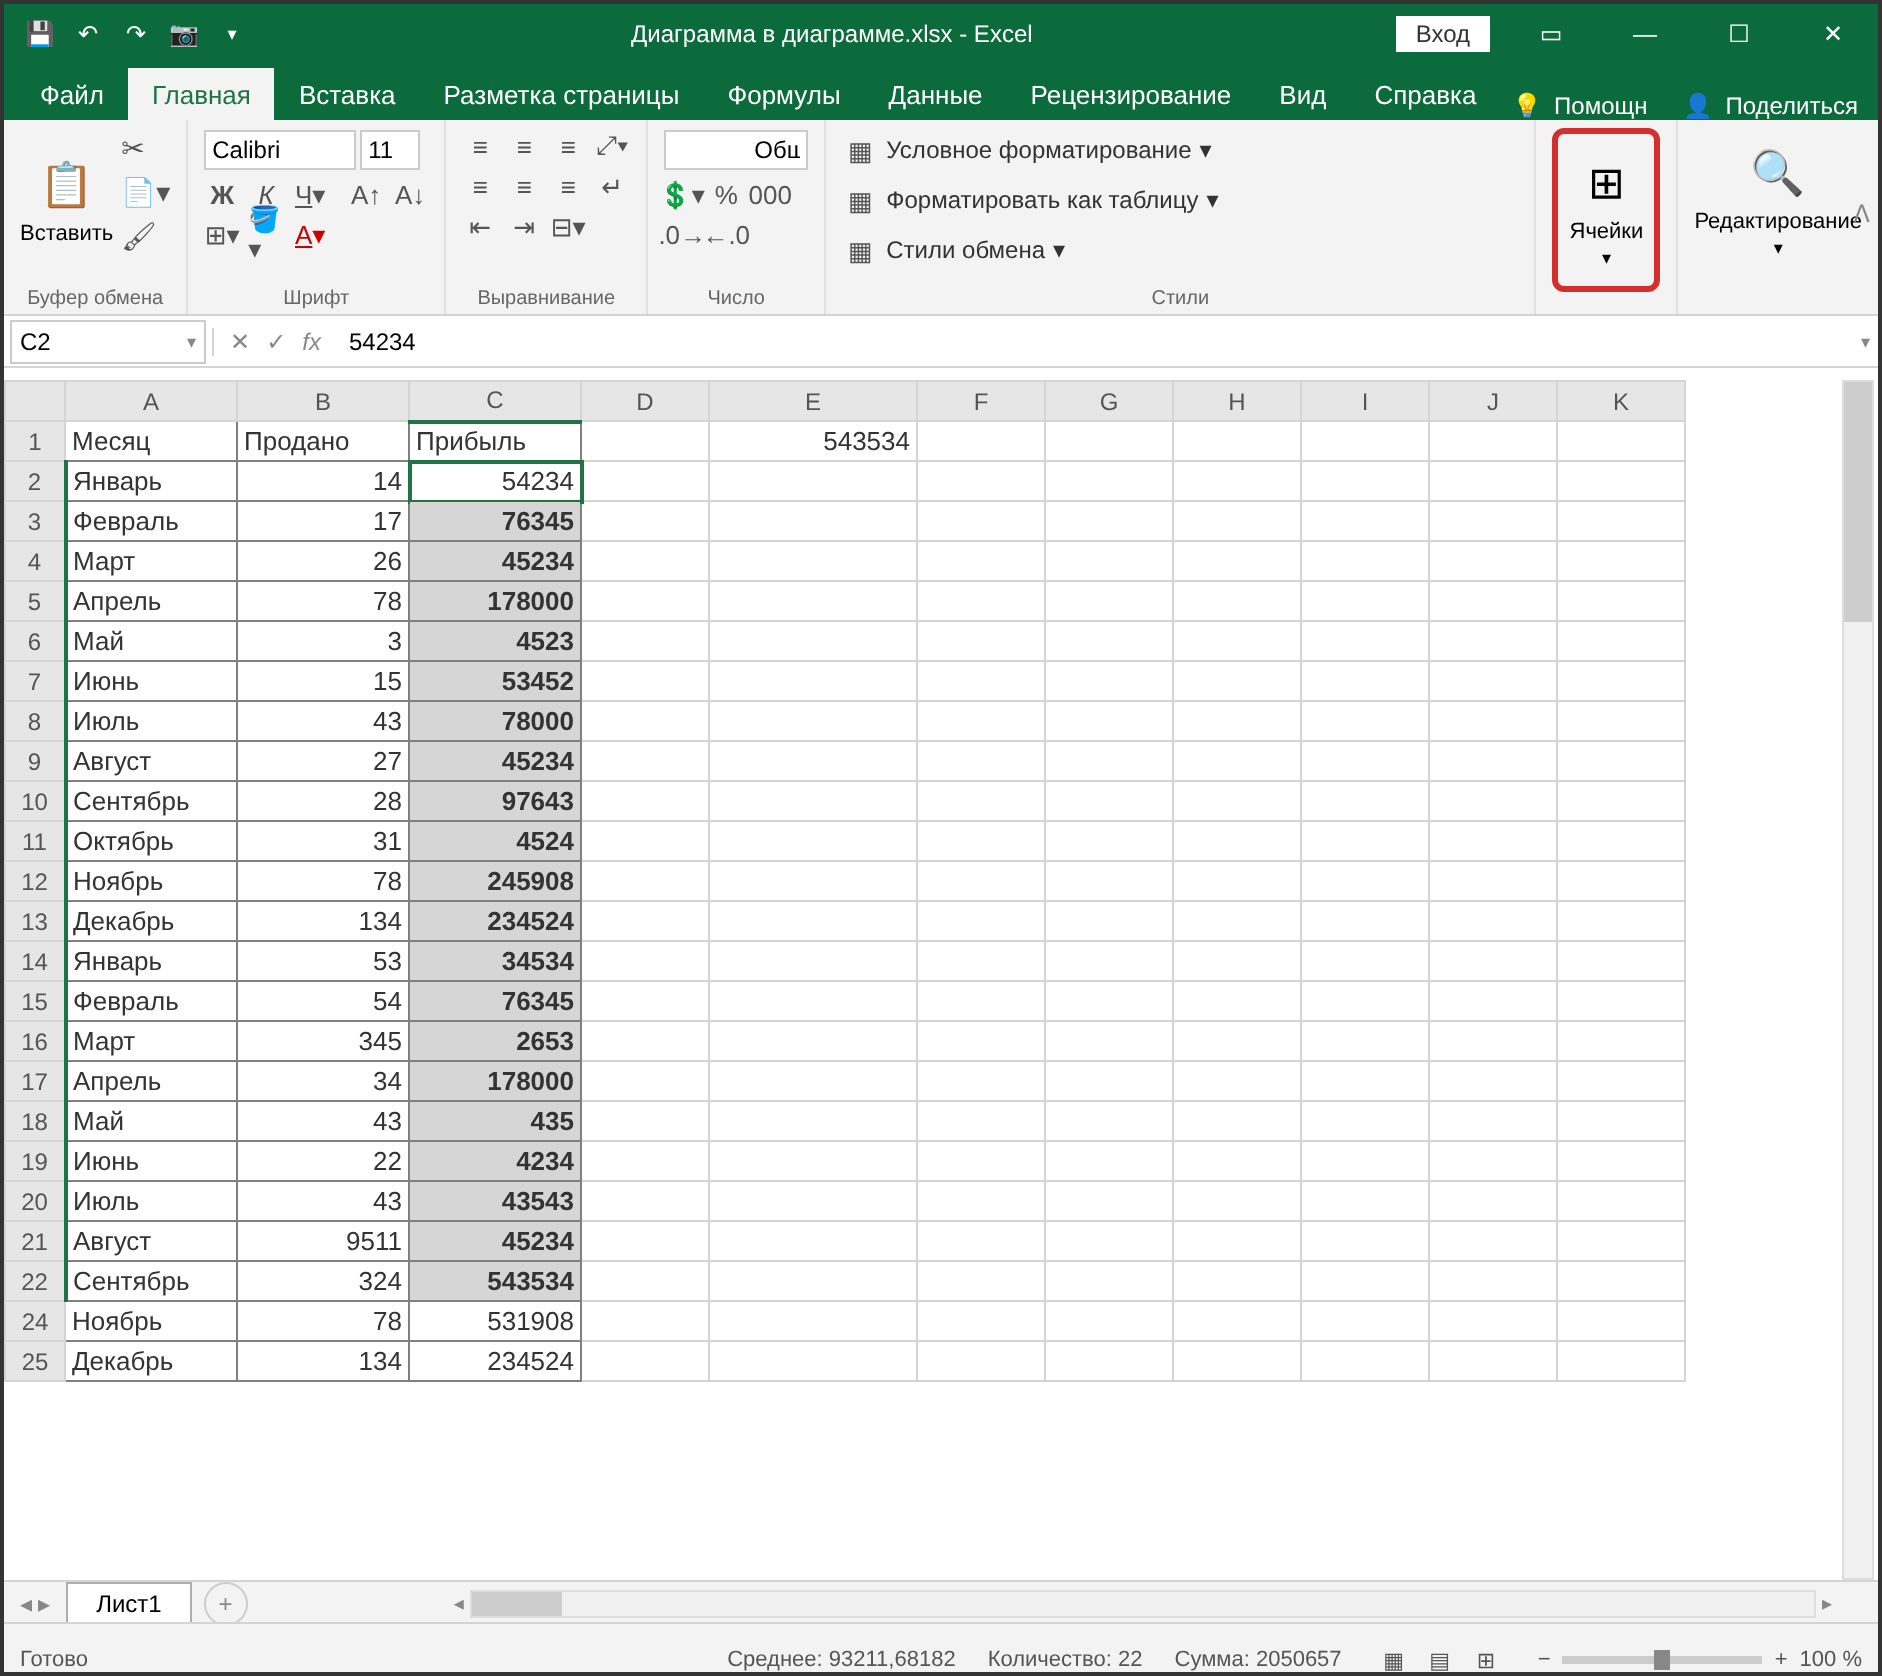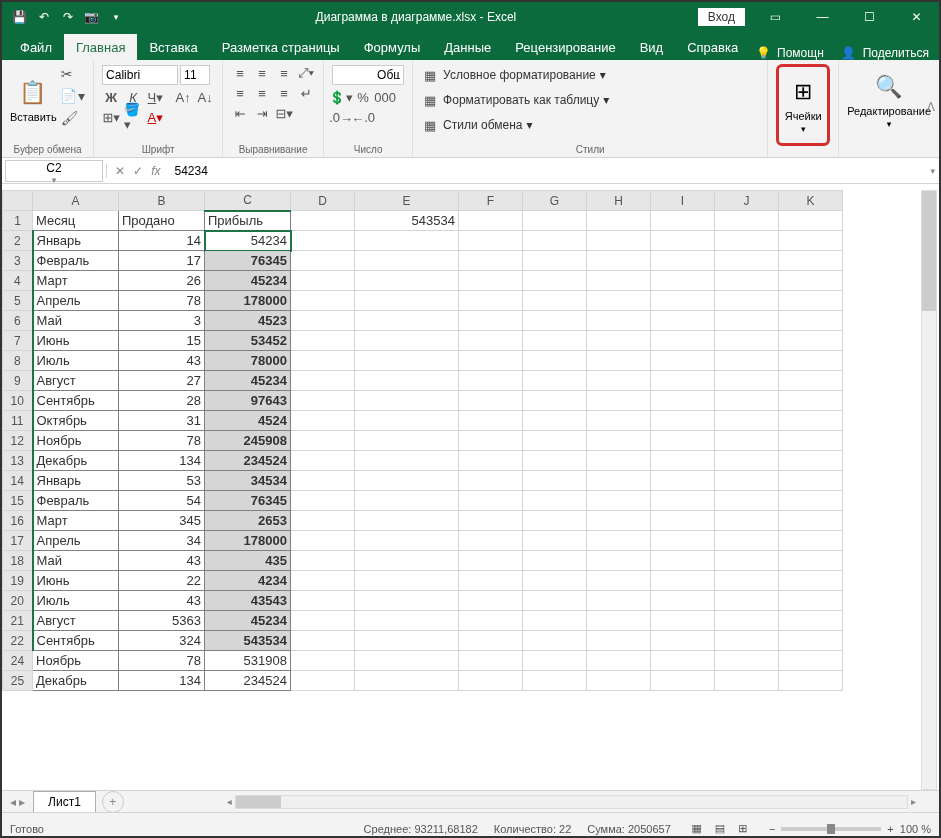--- a/index.html
+++ b/index.html
@@ -33,21 +33,21 @@
 .font-row { display: flex; gap: 2px; align-items: center; height: 22px; }
 .font-row input, .font-row select { height: 20px; font-size: 12px; border: 1px solid #ccc; padding: 0 3px; background: #fff; }
 .row { display: flex; gap: 4px; }
 .ico-sm { width: 18px; height: 18px; display: inline-flex; align-items: center; justify-content: center; font-size: 13px; color: #555; }
 .col { display: flex; flex-direction: column; gap: 2px; }
 .styles-row { display: flex; align-items: center; gap: 4px; font-size: 12px; color: #333; height: 22px; }
 .red-box { border: 3px solid #d32f2f; border-radius: 6px; padding: 2px; }
 
 
 .fbar { height: 26px; border-bottom: 1px solid #d4d4d4; display: flex; align-items: center; font-size: 12px; background: #fff; }
-.namebox { width: 98px; height: 22px; border: 1px solid #ccc; margin: 0 3px; padding: 0 4px; display: flex; align-items: center; justify-content: space-between; flex-direction: column; }
+.namebox { width: 98px; height: 22px; border: 1px solid #ccc; margin: 0 3px; padding: 0 4px; display: flex; align-items: center; justify-content: space-between; }
 .fx-btns { display: flex; gap: 8px; padding: 0 8px; color: #888; border-left: 1px solid #d4d4d4;}
 .formula { flex: 1; padding: 0 6px; }
 .fbar .caret { color: #888; font-size: 9px; padding: 0 4px; }
 
 
 .grid-area { position: absolute; top: 188px; left: 0; right: 18px; bottom: 46px; overflow: hidden; background: #fff; }
 .grid { border-collapse: collapse; font-size: 13px; color: #333; table-layout: fixed; }
 .grid th, .grid td { border: 1px solid #d4d4d4; height: 20px; padding: 0 3px; white-space: nowrap; overflow: hidden; }
 .grid .colh { background: #e6e6e6; text-align: center; font-weight: normal; font-size: 12px; color: #555; }
 .grid .rowh { background: #e6e6e6; text-align: center; font-weight: normal; width: 30px; font-size: 12px; color: #555; }
@@ -68,21 +68,21 @@
 
 .sheettabs { position: absolute; bottom: 24px; left: 0; right: 0; height: 22px; background: #f3f3f3; border-top: 1px solid #d4d4d4; display: flex; align-items: center; font-size: 12px; }
 .sheettabs .nav { display: flex; gap: 3px; padding: 0 8px; color: #888; }
 .sheettabs .st { padding: 3px 14px; background: #fff; border: 1px solid #aeaeae; border-bottom: none; }
 .sheettabs .plus { width: 22px; height: 22px; border: 1px solid #ccc; border-radius: 50%; display: flex; align-items: center; justify-content: center; margin-left: 6px; color: #888;}
 .sheettabs .hscroll { flex: 1; margin: 0 20px 0 100px; height: 14px; display:flex; align-items:center; }
 .sheettabs .hscroll .track { flex:1; height:14px; background:#f0f0f0; border:1px solid #ddd; position:relative;}
 .sheettabs .hscroll .thumb { position:absolute; left:0; top:0; bottom:0; width:45px; background:#cdcdcd;}
 
 
-.status { position: absolute; bottom: 0; left: 0; right: 0; height: 24px; background: #f3f3f3; border-top: 1px solid #d4d4d4; display: flex; align-items: flex-end; font-size: 11px; color: #555; padding: 1px 8px; gap: 16px; }
+.status { position: absolute; bottom: 0; left: 0; right: 0; height: 14px; background: #f3f3f3; border-top: 1px solid #d4d4d4; display: flex; align-items: flex-start; font-size: 11px; color: #555; padding: 12px 8px; gap: 16px; }
 .status .spacer { flex: 1; }
 .status .views span { display: inline-block; width: 20px; text-align: center; }
 .status .zoom { display: flex; align-items: center; gap: 6px; }
 .status .slider { width: 100px; height: 4px; background: #ccc; position: relative; }
 .status .slider .thumb { position: absolute; left: 50%; top: -3px; width: 8px; height: 10px; background: #888; transform: translateX(-50%); }
 
 .vscroll { position:absolute; top:188px; right:2px; bottom:46px; width:16px; background:#f0f0f0; border:1px solid #ddd;}
 .vscroll .thumb { position:absolute; top:0; left:0; right:0; height:120px; background:#cdcdcd;}
 </style>
 </head>
@@ -546,21 +546,21 @@
           <td></td>
           <td></td>
           <td></td>
           <td></td>
           <td></td>
           <td></td>
         </tr>
         <tr>
           <th class="rowh row-sel">21</th>
           <td class="txt data-border">Август</td>
-          <td class="data-border">5363</td>
+          <td class="data-border">9511</td>
           <td class="data-border sel" style="position:relative">45234</td>
           <td></td>
           <td></td>
           <td></td>
           <td></td>
           <td></td>
           <td></td>
           <td></td>
           <td></td>
         </tr>

